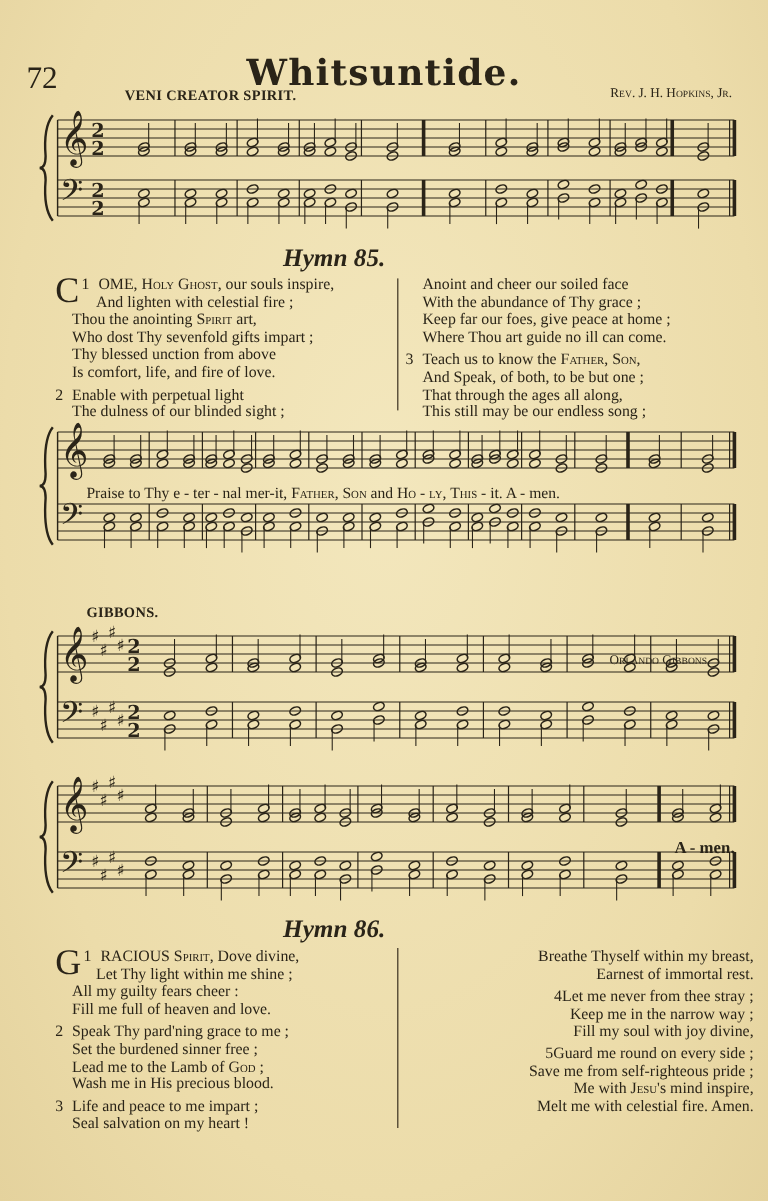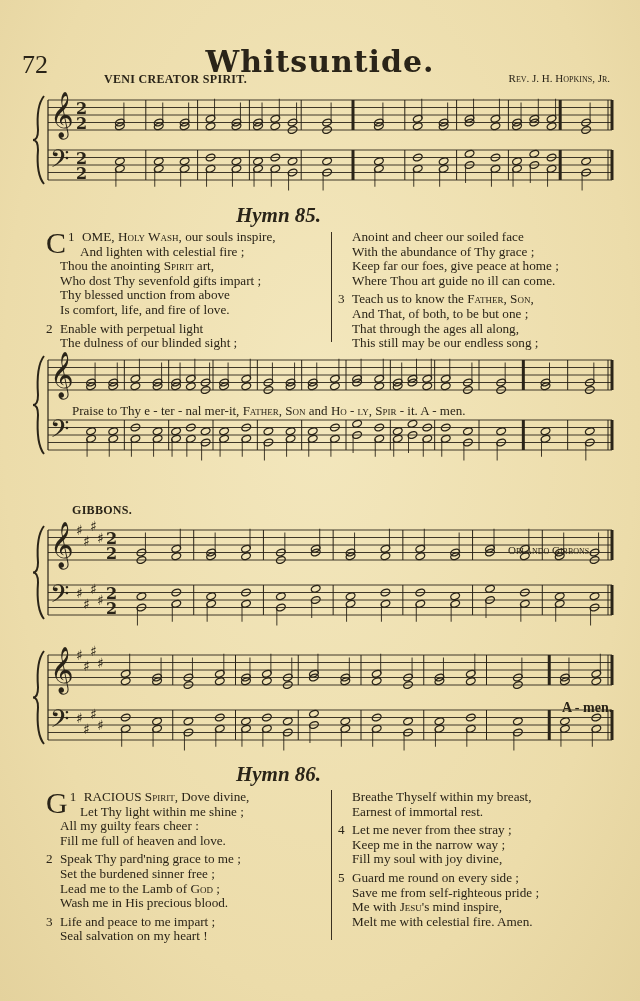--- a/index.html
+++ b/index.html
@@ -624,44 +624,44 @@
     <line x1="592.3125" x2="592.3125" y1="728.75" y2="746.75" stroke="#2a2418" stroke-width="0.9"></line>
     <line x1="608" x2="608" y1="655" y2="685" stroke="#2a2418" stroke-width="1"></line>
     <line x1="612" x2="612" y1="655" y2="685" stroke="#2a2418" stroke-width="3"></line>
     <line x1="608" x2="608" y1="710" y2="740" stroke="#2a2418" stroke-width="1"></line>
     <line x1="612" x2="612" y1="710" y2="740" stroke="#2a2418" stroke-width="3"></line>
   </svg>
 
 <div class="abs hymn-title" style="top:203px;">Hymn 85.</div>
 
 <div class="abs verse-col" style="left:46px; top:230px; width:280px;" id="h85-left">
-    <div class="line"><span class="num">1</span><span class="dropcap">C</span><span>OME, <span class="sc">Holy Wash</span>, our souls inspire,</span></div>
+    <div class="line"><span class="num">1</span><span class="dropcap">C</span><span>OME, <span class="sc">Holy Ghost</span>, our souls inspire,</span></div>
     <div class="line indent" style="padding-left: 34px;"><span>And lighten with celestial fire ;</span></div>
     <div class="line"><span class="num"></span><span>Thou the anointing <span class="sc">Spirit</span> art,</span></div>
     <div class="line"><span class="num"></span><span>Who dost Thy sevenfold gifts impart ;</span></div>
     <div class="line"><span class="num"></span><span>Thy blessed unction from above</span></div>
     <div class="line"><span class="num"></span><span>Is comfort, life, and fire of love.</span></div>
     <div class="gap"></div>
     <div class="line"><span class="num">2</span><span>Enable with perpetual light</span></div>
     <div class="line"><span class="num"></span><span>The dulness of our blinded sight ;</span></div>
   </div>
 <div class="abs col-divider" style="left:331px; top:232px; height:110px;"></div>
 <div class="abs verse-col" style="left:338px; top:230px; width:290px;" id="h85-right">
     <div class="line"><span class="num"></span><span>Anoint and cheer our soiled face</span></div>
     <div class="line"><span class="num"></span><span>With the abundance of Thy grace ;</span></div>
     <div class="line"><span class="num"></span><span>Keep far our foes, give peace at home ;</span></div>
     <div class="line"><span class="num"></span><span>Where Thou art guide no ill can come.</span></div>
     <div class="gap"></div>
     <div class="line"><span class="num">3</span><span>Teach us to know the <span class="sc">Father</span>, <span class="sc">Son</span>,</span></div>
-    <div class="line"><span class="num"></span><span>And That, of both, to be but one ;</span></div>
+    <div class="line"><span class="num"></span><span>And Speak, of both, to be but one ;</span></div>
     <div class="line"><span class="num"></span><span>That through the ages all along,</span></div>
     <div class="line"><span class="num"></span><span>This still may be our endless song ;</span></div>
   </div>
 
-<div class="abs lyric-line" style="left:72px; top:403px;" id="lyric85">Praise to Thy e - ter  - nal mer-it, <span class="sc">Father</span>, <span class="sc">Son</span> and <span class="sc">Ho - ly</span>, <span class="sc">Spir</span>  -  it.   A  -  men.</div>
+<div class="abs lyric-line" style="left:72px; top:403px;" id="lyric85">Praise to Thy e - ter  - nal mer-it, <span class="sc">Father</span>, <span class="sc">Son</span> and <span class="sc">Ho - ly</span>, <span class="sc">This</span>  -  it.   A  -  men.</div>
 
 <div class="abs tune-name" style="left:72px; top:503px;">GIBBONS.</div>
 <div class="abs composer" style="right:48px; top:503px;margin-top:41px;">Orlando Gibbons.</div>
 
 <div class="abs" style="left:562px; top:700px; font-size:14px; font-weight:bold;">A - men.</div>
 
 <div class="abs hymn-title" style="top:762px;">Hymn 86.</div>
 
 <div class="abs verse-col" style="left:46px; top:790px; width:280px;" id="h86-left">
     <div class="line"><span class="num">1</span><span class="dropcap">G</span><span>RACIOUS <span class="sc">Spirit</span>, Dove divine,</span></div>
@@ -671,21 +671,21 @@
     <div class="gap"></div>
     <div class="line"><span class="num">2</span><span>Speak Thy pard'ning grace to me ;</span></div>
     <div class="line"><span class="num"></span><span>Set the burdened sinner free ;</span></div>
     <div class="line"><span class="num"></span><span>Lead me to the Lamb of <span class="sc">God</span> ;</span></div>
     <div class="line"><span class="num"></span><span>Wash me in His precious blood.</span></div>
     <div class="gap"></div>
     <div class="line"><span class="num">3</span><span>Life and peace to me impart ;</span></div>
     <div class="line"><span class="num"></span><span>Seal salvation on my heart !</span></div>
   </div>
 <div class="abs col-divider" style="left:331px; top:790px; height:150px;"></div>
-<div class="abs verse-col" style="left:338px; top:790px; width:290px;" id="h86-right">
+<div class="abs verse-col" style="left:338px; top:790px; width:290px;text-align:right;" id="h86-right">
     <div class="line"><span class="num"></span><span>Breathe Thyself within my breast,</span></div>
     <div class="line"><span class="num"></span><span>Earnest of immortal rest.</span></div>
     <div class="gap"></div>
     <div class="line"><span class="num">4</span><span>Let me never from thee stray ;</span></div>
     <div class="line"><span class="num"></span><span>Keep me in the narrow way ;</span></div>
     <div class="line"><span class="num"></span><span>Fill my soul with joy divine,</span></div>
     <div class="gap"></div>
     <div class="line"><span class="num">5</span><span>Guard me round on every side ;</span></div>
     <div class="line"><span class="num"></span><span>Save me from self-righteous pride ;</span></div>
     <div class="line"><span class="num"></span><span>Me with <span class="sc">Jesu</span>'s mind inspire,</span></div>

